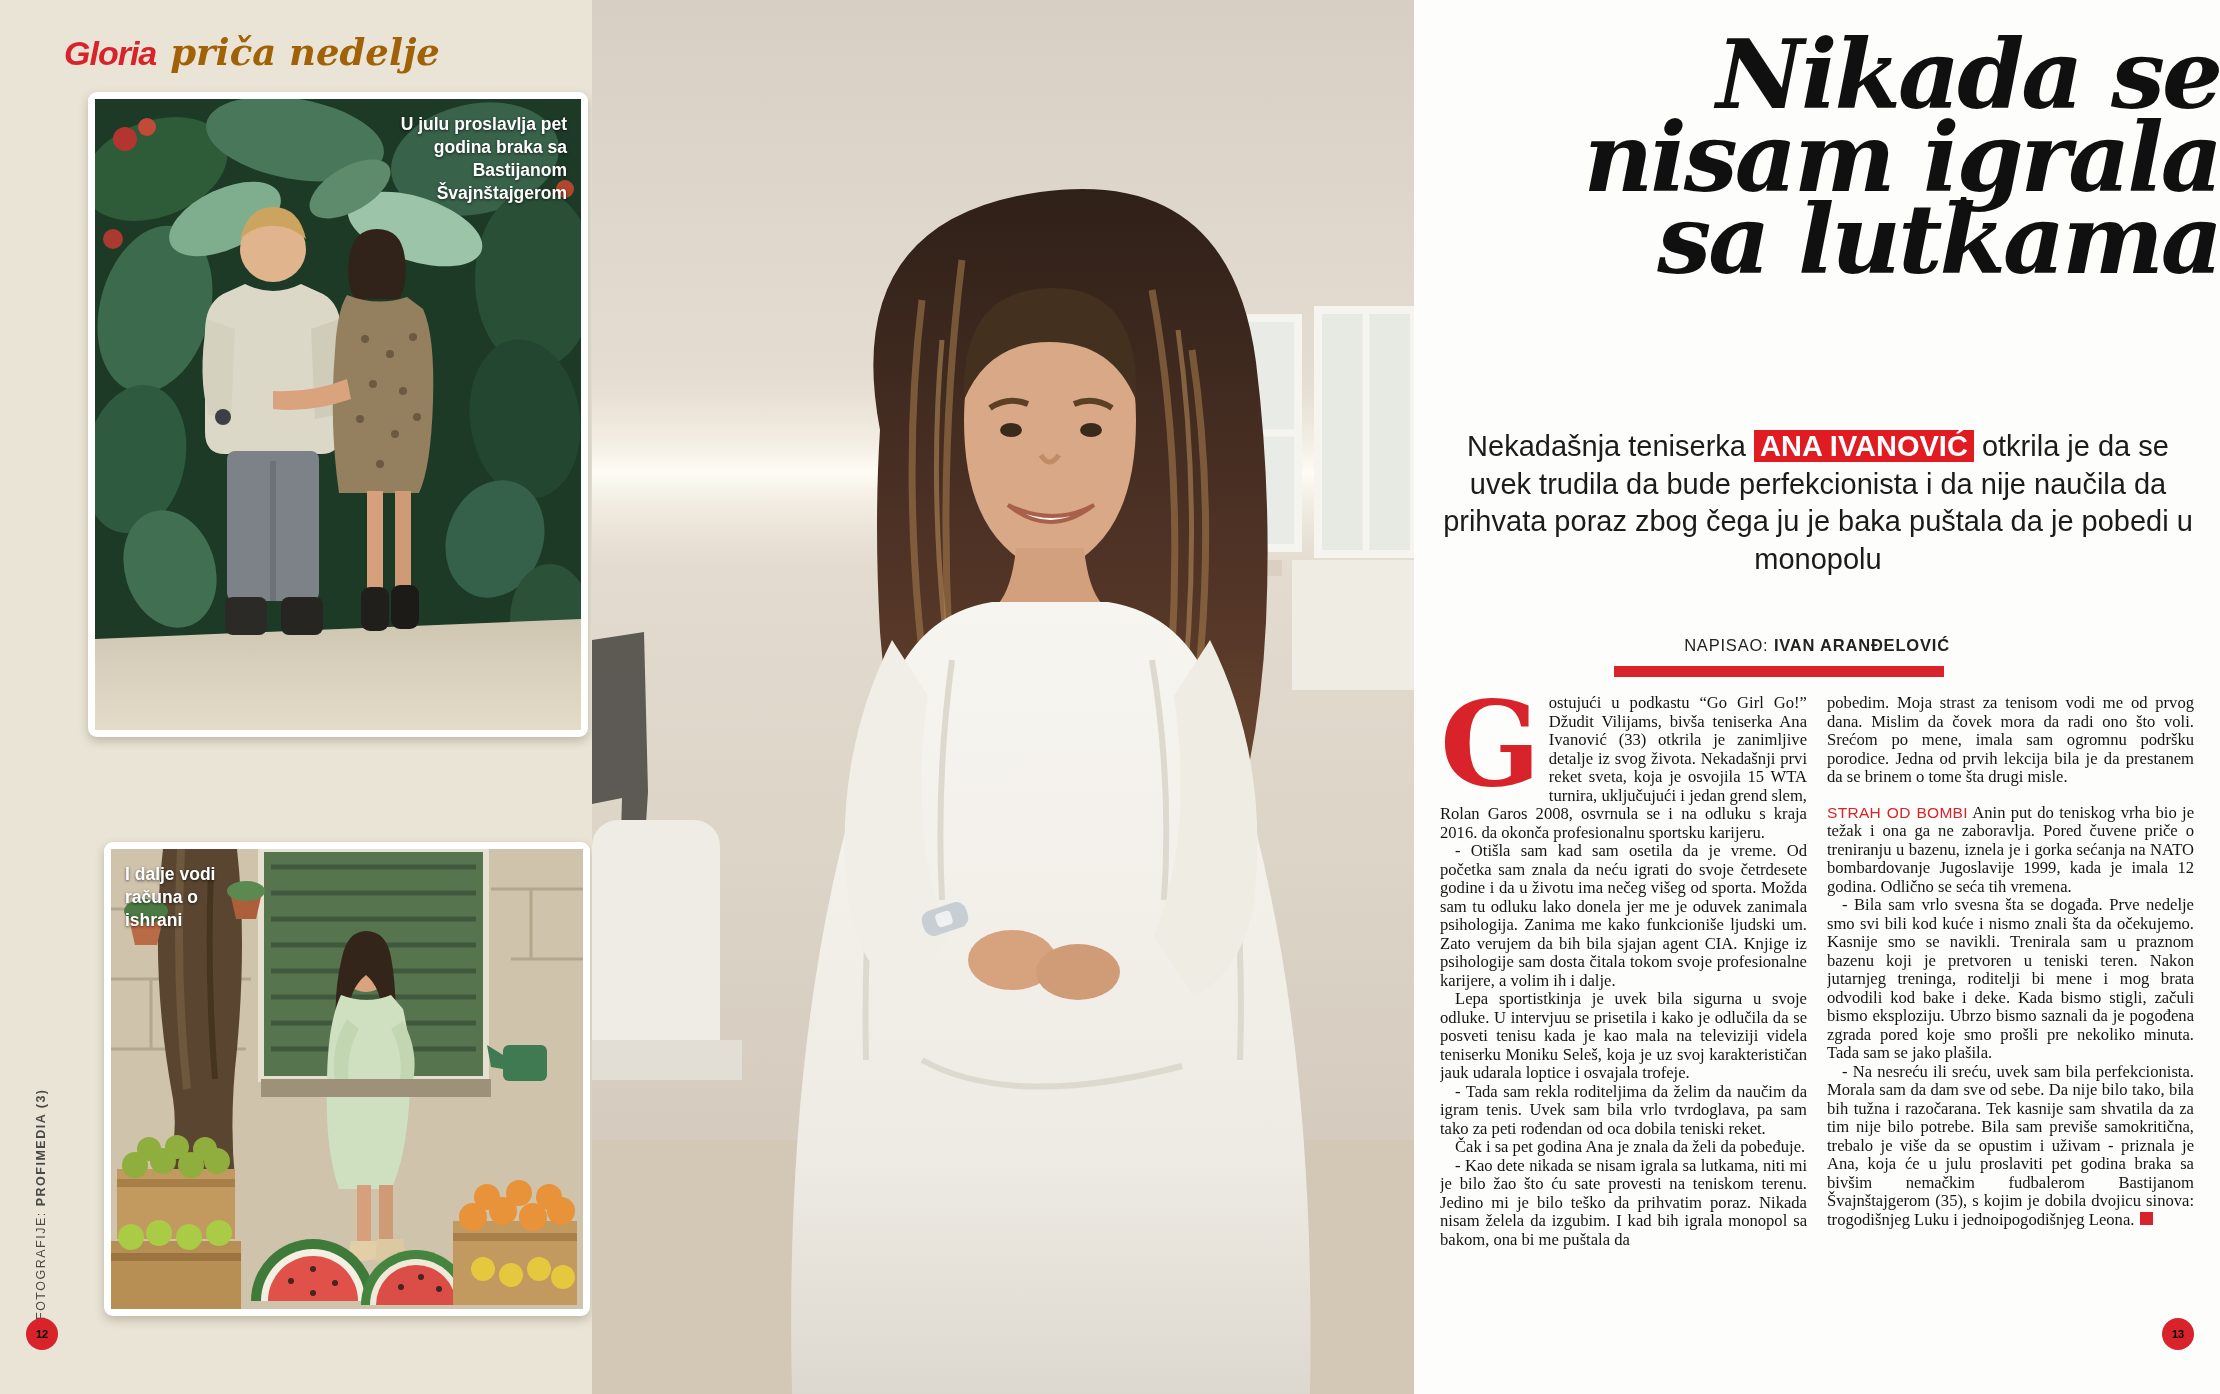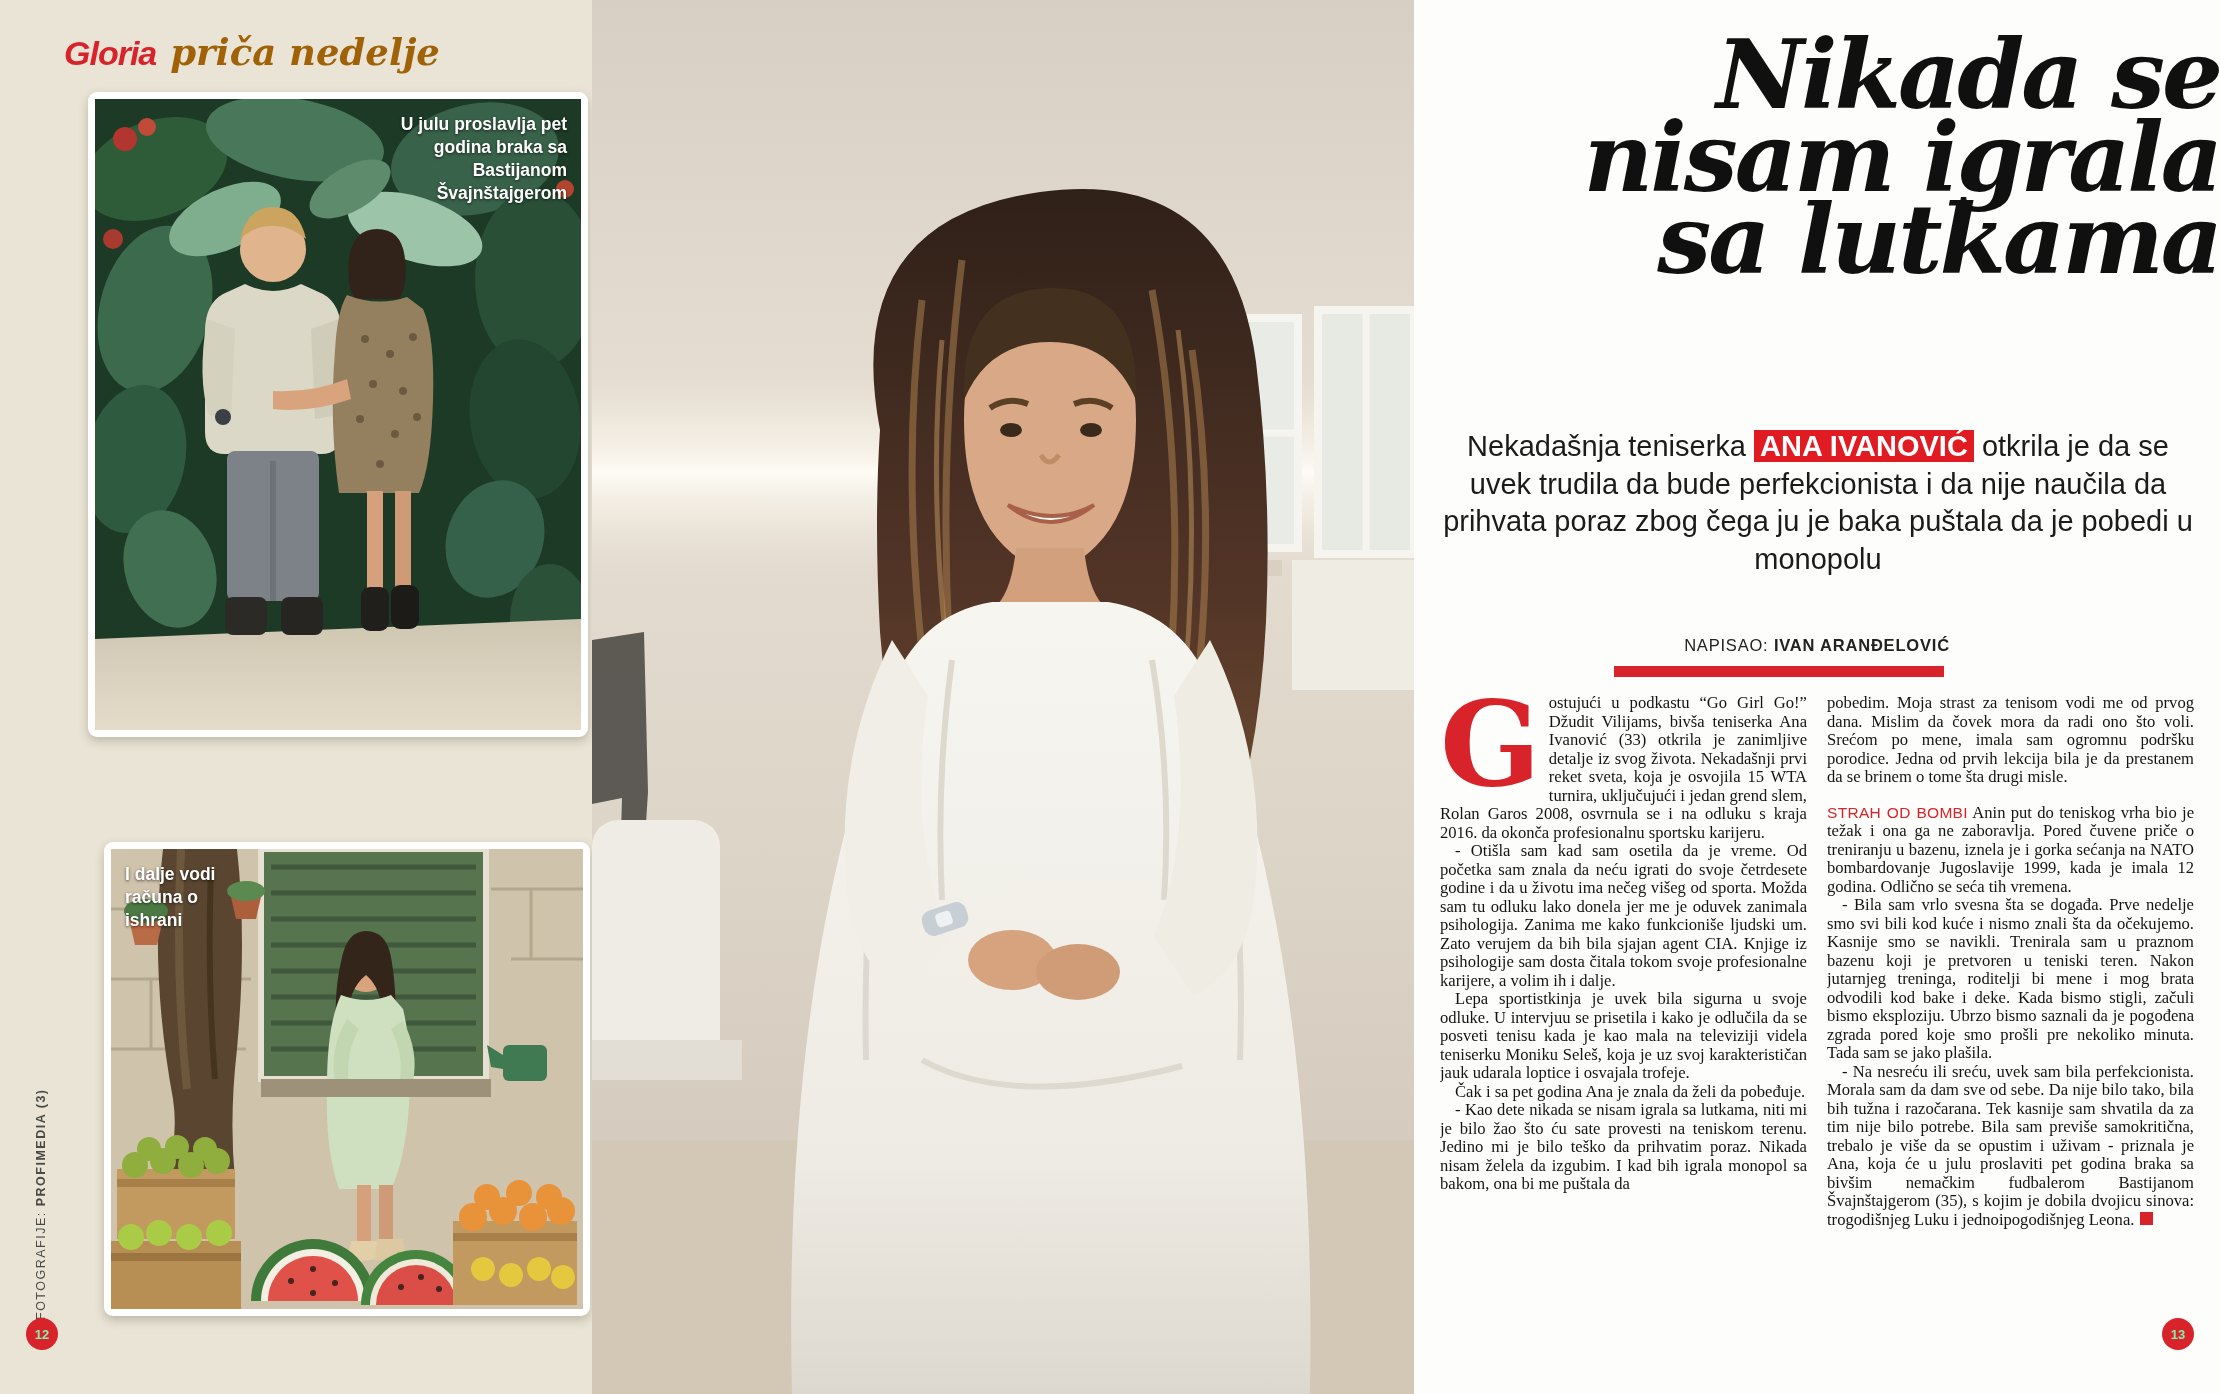--- a/index.html
+++ b/index.html
@@ -26,21 +26,21 @@
   .cap-tr{top:14px; right:14px; width:190px; text-align:right;}
   .cap-tl{top:14px; left:14px; width:120px; text-align:left;}
   .pull-quote{position:absolute; left:22px; top:748px; width:548px; text-align:center;
       font-family:"DejaVu Serif",serif; font-style:italic; font-weight:bold;
       font-size:25.5px; line-height:1.22; color:#d8232a;}
   .credit-vert{position:absolute; left:34px; top:1010px; height:310px;
       writing-mode:vertical-rl; transform:rotate(180deg);
       font-size:12.5px; letter-spacing:1.5px; color:#4a4a44; font-weight:bold; white-space:nowrap;}
   .credit-vert .cr-label{font-weight:normal;}
   .page-dot{position:absolute; width:32px; height:32px; border-radius:50%; background:#d8232a;
-      color:#86efac; font-weight:bold; font-size:13px; display:flex; align-items:center; justify-content:center;}
+      color:#000000; font-weight:bold; font-size:11px; display:flex; align-items:center; justify-content:center;}
   .dot-left{left:26px; top:1318px;}
   .dot-right{right:26px; top:1318px;}
   
   .center-photo{position:absolute; left:592px; top:0; width:822px; height:1394px; overflow:hidden;}
   .center-photo svg{width:100%; height:100%; display:block;}
   
   .right-page{position:absolute; left:1414px; top:0; width:806px; height:1394px; background:#fdfdfb;}
   .headline{position:absolute; top:34px; left:0; width:100%; text-align:right;
       font-family:"DejaVu Serif",serif; font-style:italic; font-weight:bold;
       font-size:96px; line-height:0.86; letter-spacing:-3px; color:#101010;}
@@ -366,20 +366,21 @@
       <span>NAPISAO:</span>
       <b>IVAN ARANĐELOVIĆ</b>
     </div>
     <div class="red-bar"></div>
 
     <div class="bodycols">
       <div class="col col-1">
         <p class="noindent"><span class="dropcap">G</span><span>ostujući u podkastu “Go Girl Go!” Džudit Vilijams, bivša teniserka Ana Ivanović (33) otkrila je zanimljive detalje iz svog života. Nekadašnji prvi reket sveta, koja je osvojila 15 WTA turnira, uključujući i jedan grend slem, Rolan Garos 2008, osvrnula se i na odluku s kraja 2016. da okonča profesionalnu sportsku karijeru.</span></p>
         <p>- Otišla sam kad sam osetila da je vreme. Od početka sam znala da neću igrati do svoje četrdesete godine i da u životu ima nečeg višeg od sporta. Možda sam tu odluku lako donela jer me je oduvek zanimala psihologija. Zanima me kako funkcioniše ljudski um. Zato verujem da bih bila sjajan agent CIA. Knjige iz psihologije sam dosta čitala tokom svoje profesionalne karijere, a volim ih i dalje.</p>
         <p>Lepa sportistkinja je uvek bila sigurna u svoje odluke. U intervjuu se prisetila i kako je odlučila da se posveti tenisu kada je kao mala na televiziji videla teniserku Moniku Seleš, koja je uz svoj karakterističan jauk udarala loptice i osvajala trofeje.</p>
+        <p>- Tada sam rekla roditeljima da želim da naučim da igram tenis. Uvek sam bila vrlo tvrdoglava, pa sam tako za peti rođendan od oca dobila teniski reket.</p>
         <p>Čak i sa pet godina Ana je znala da želi da pobeđuje.</p>
         <p>- Kao dete nikada se nisam igrala sa lutkama, niti mi je bilo žao što ću sate provesti na teniskom terenu. Jedino mi je bilo teško da prihvatim poraz. Nikada nisam želela da izgubim. I kad bih igrala monopol sa bakom, ona bi me puštala da</p>
       </div>
       <div class="col col-2">
         <p class="noindent">pobedim. Moja strast za tenisom vodi me od prvog dana. Mislim da čovek mora da radi ono što voli. Srećom po mene, imala sam ogromnu podršku porodice. Jedna od prvih lekcija bila je da prestanem da se brinem o tome šta drugi misle.</p>
         <p class="noindent gap-top"><strong class="lead-red">STRAH OD BOMBI</strong> <span>Anin put do teniskog vrha bio je težak i ona ga ne zaboravlja. Pored čuvene priče o treniranju u bazenu, iznela je i gorka sećanja na NATO bombardovanje Jugoslavije 1999, kada je imala 12 godina. Odlično se seća tih vremena.</span></p>
         <p>- Bila sam vrlo svesna šta se događa. Prve nedelje smo svi bili kod kuće i nismo znali šta da očekujemo. Kasnije smo se navikli. Trenirala sam u praznom bazenu koji je pretvoren u teniski teren. Nakon jutarnjeg treninga, roditelji bi mene i mog brata odvodili kod bake i deke. Kada bismo stigli, začuli bismo eksploziju. Ubrzo bismo saznali da je pogođena zgrada pored koje smo prošli pre nekoliko minuta. Tada sam se jako plašila.</p>
         <p><span>- Na nesreću ili sreću, uvek sam bila perfekcionista. Morala sam da dam sve od sebe. Da nije bilo tako, bila bih tužna i razočarana. Tek kasnije sam shvatila da za tim nije bilo potrebe. Bila sam previše samokritična, trebalo je više da se opustim i uživam - priznala je Ana, koja će u julu proslaviti pet godina braka sa bivšim nemačkim fudbalerom Bastijanom Švajnštajgerom (35), s kojim je dobila dvojicu sinova: trogodišnjeg Luku i jednoipogodišnjeg Leona.</span><span class="end-mark"></span></p>
       </div>
     </div>

